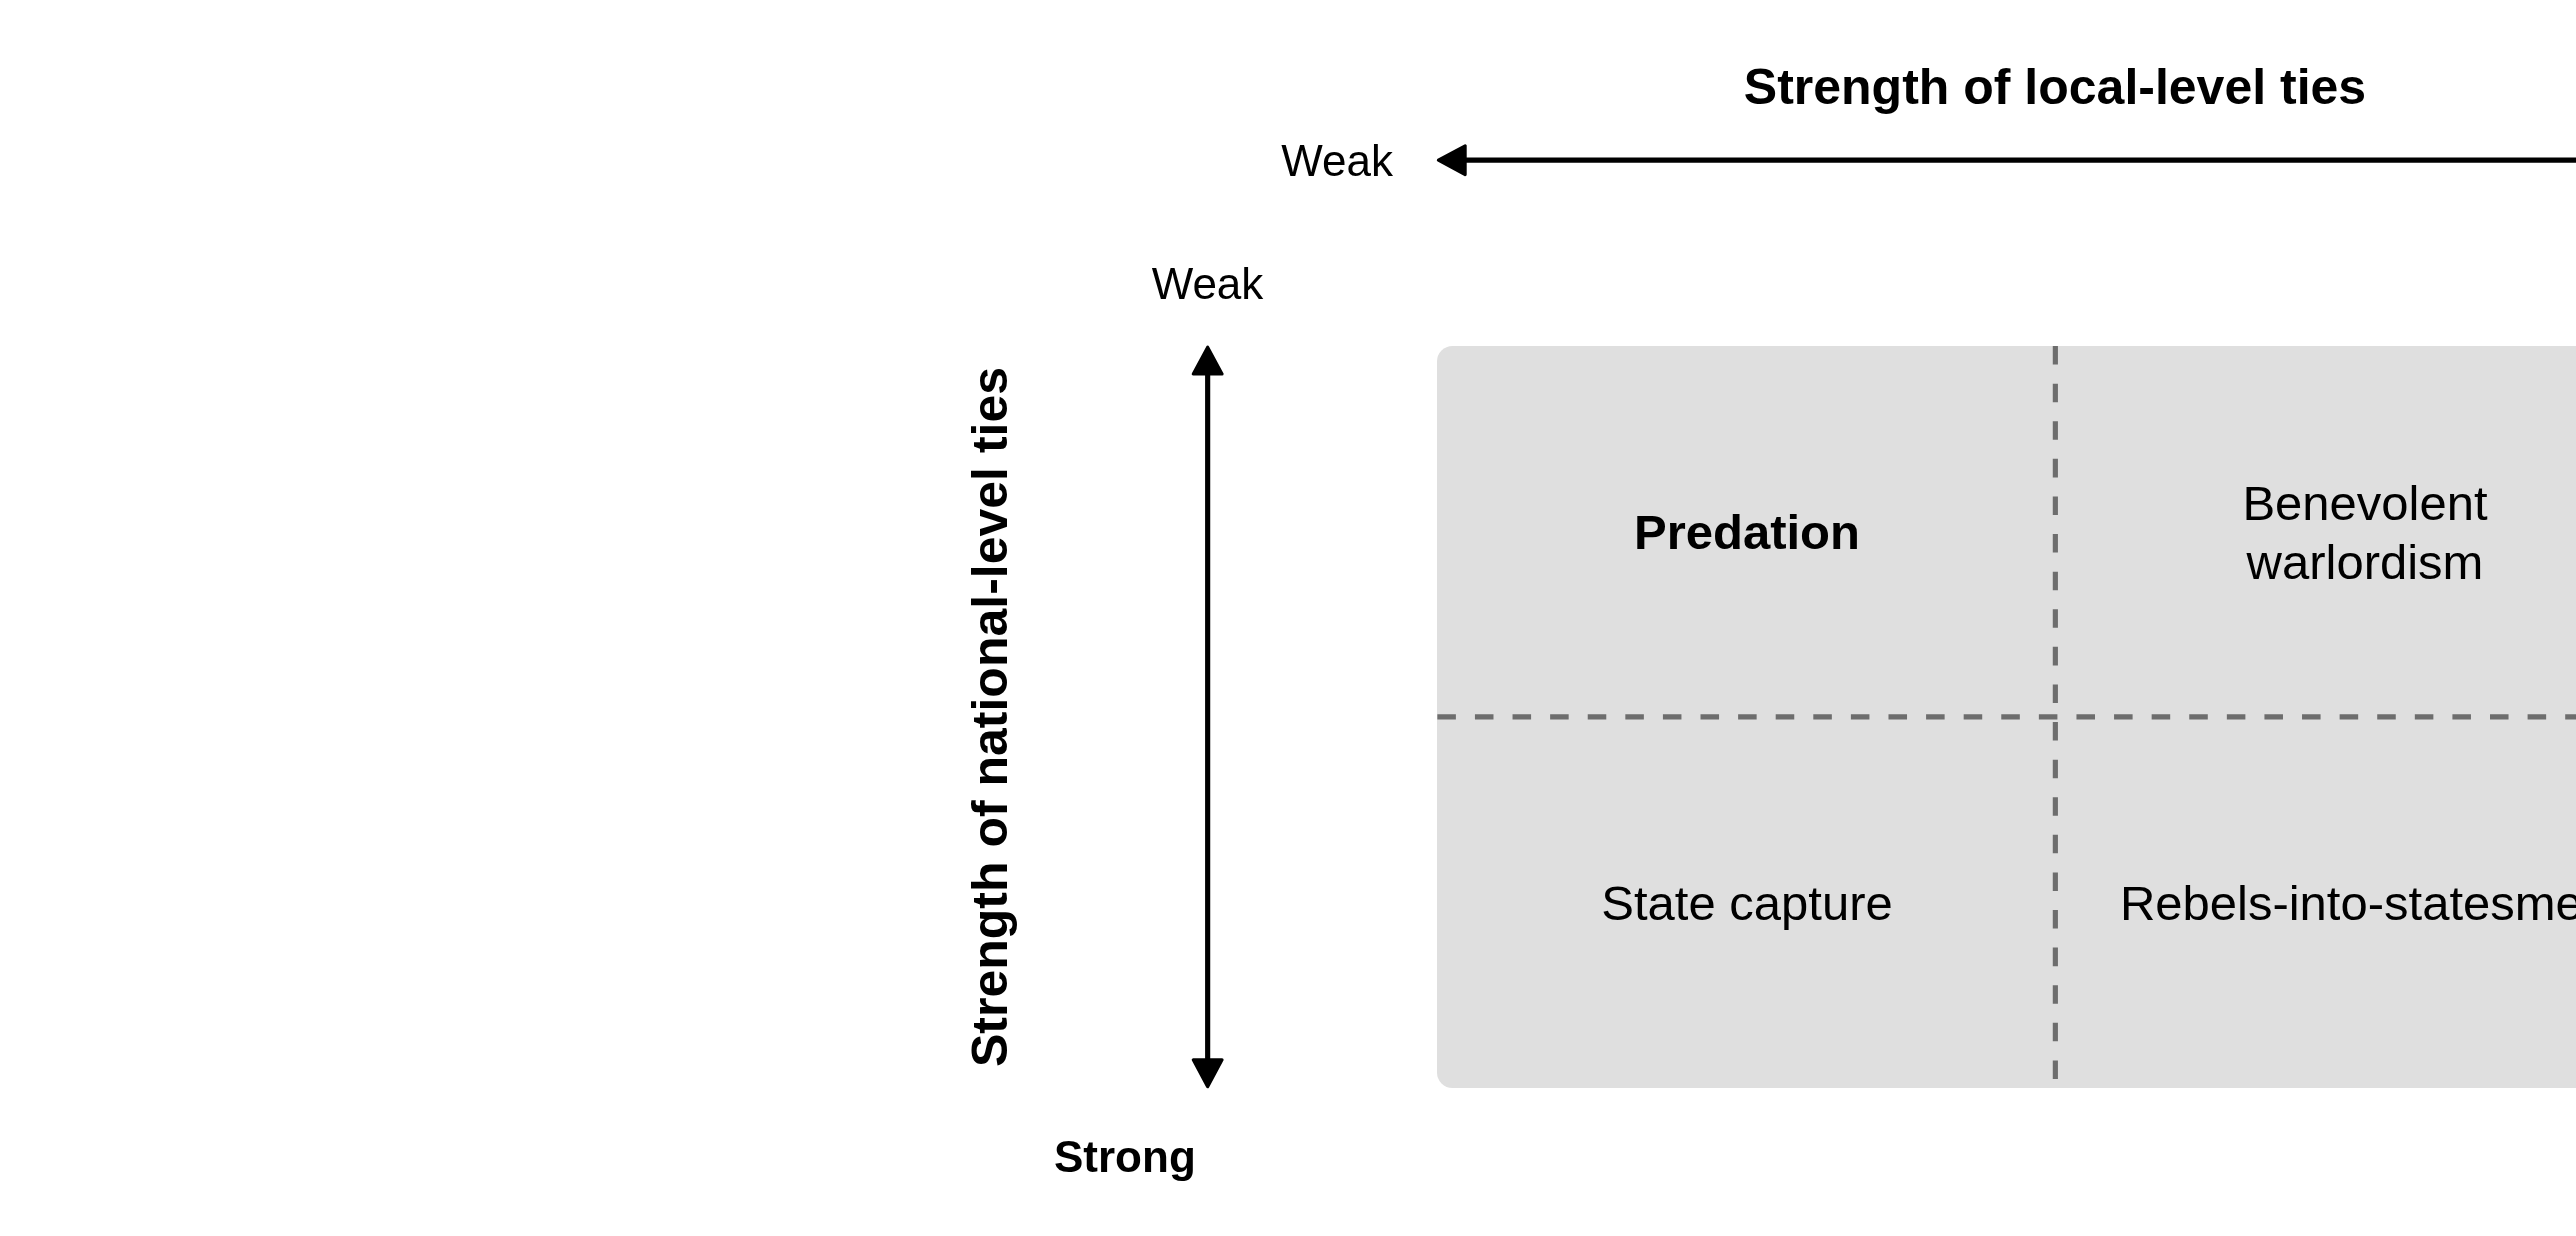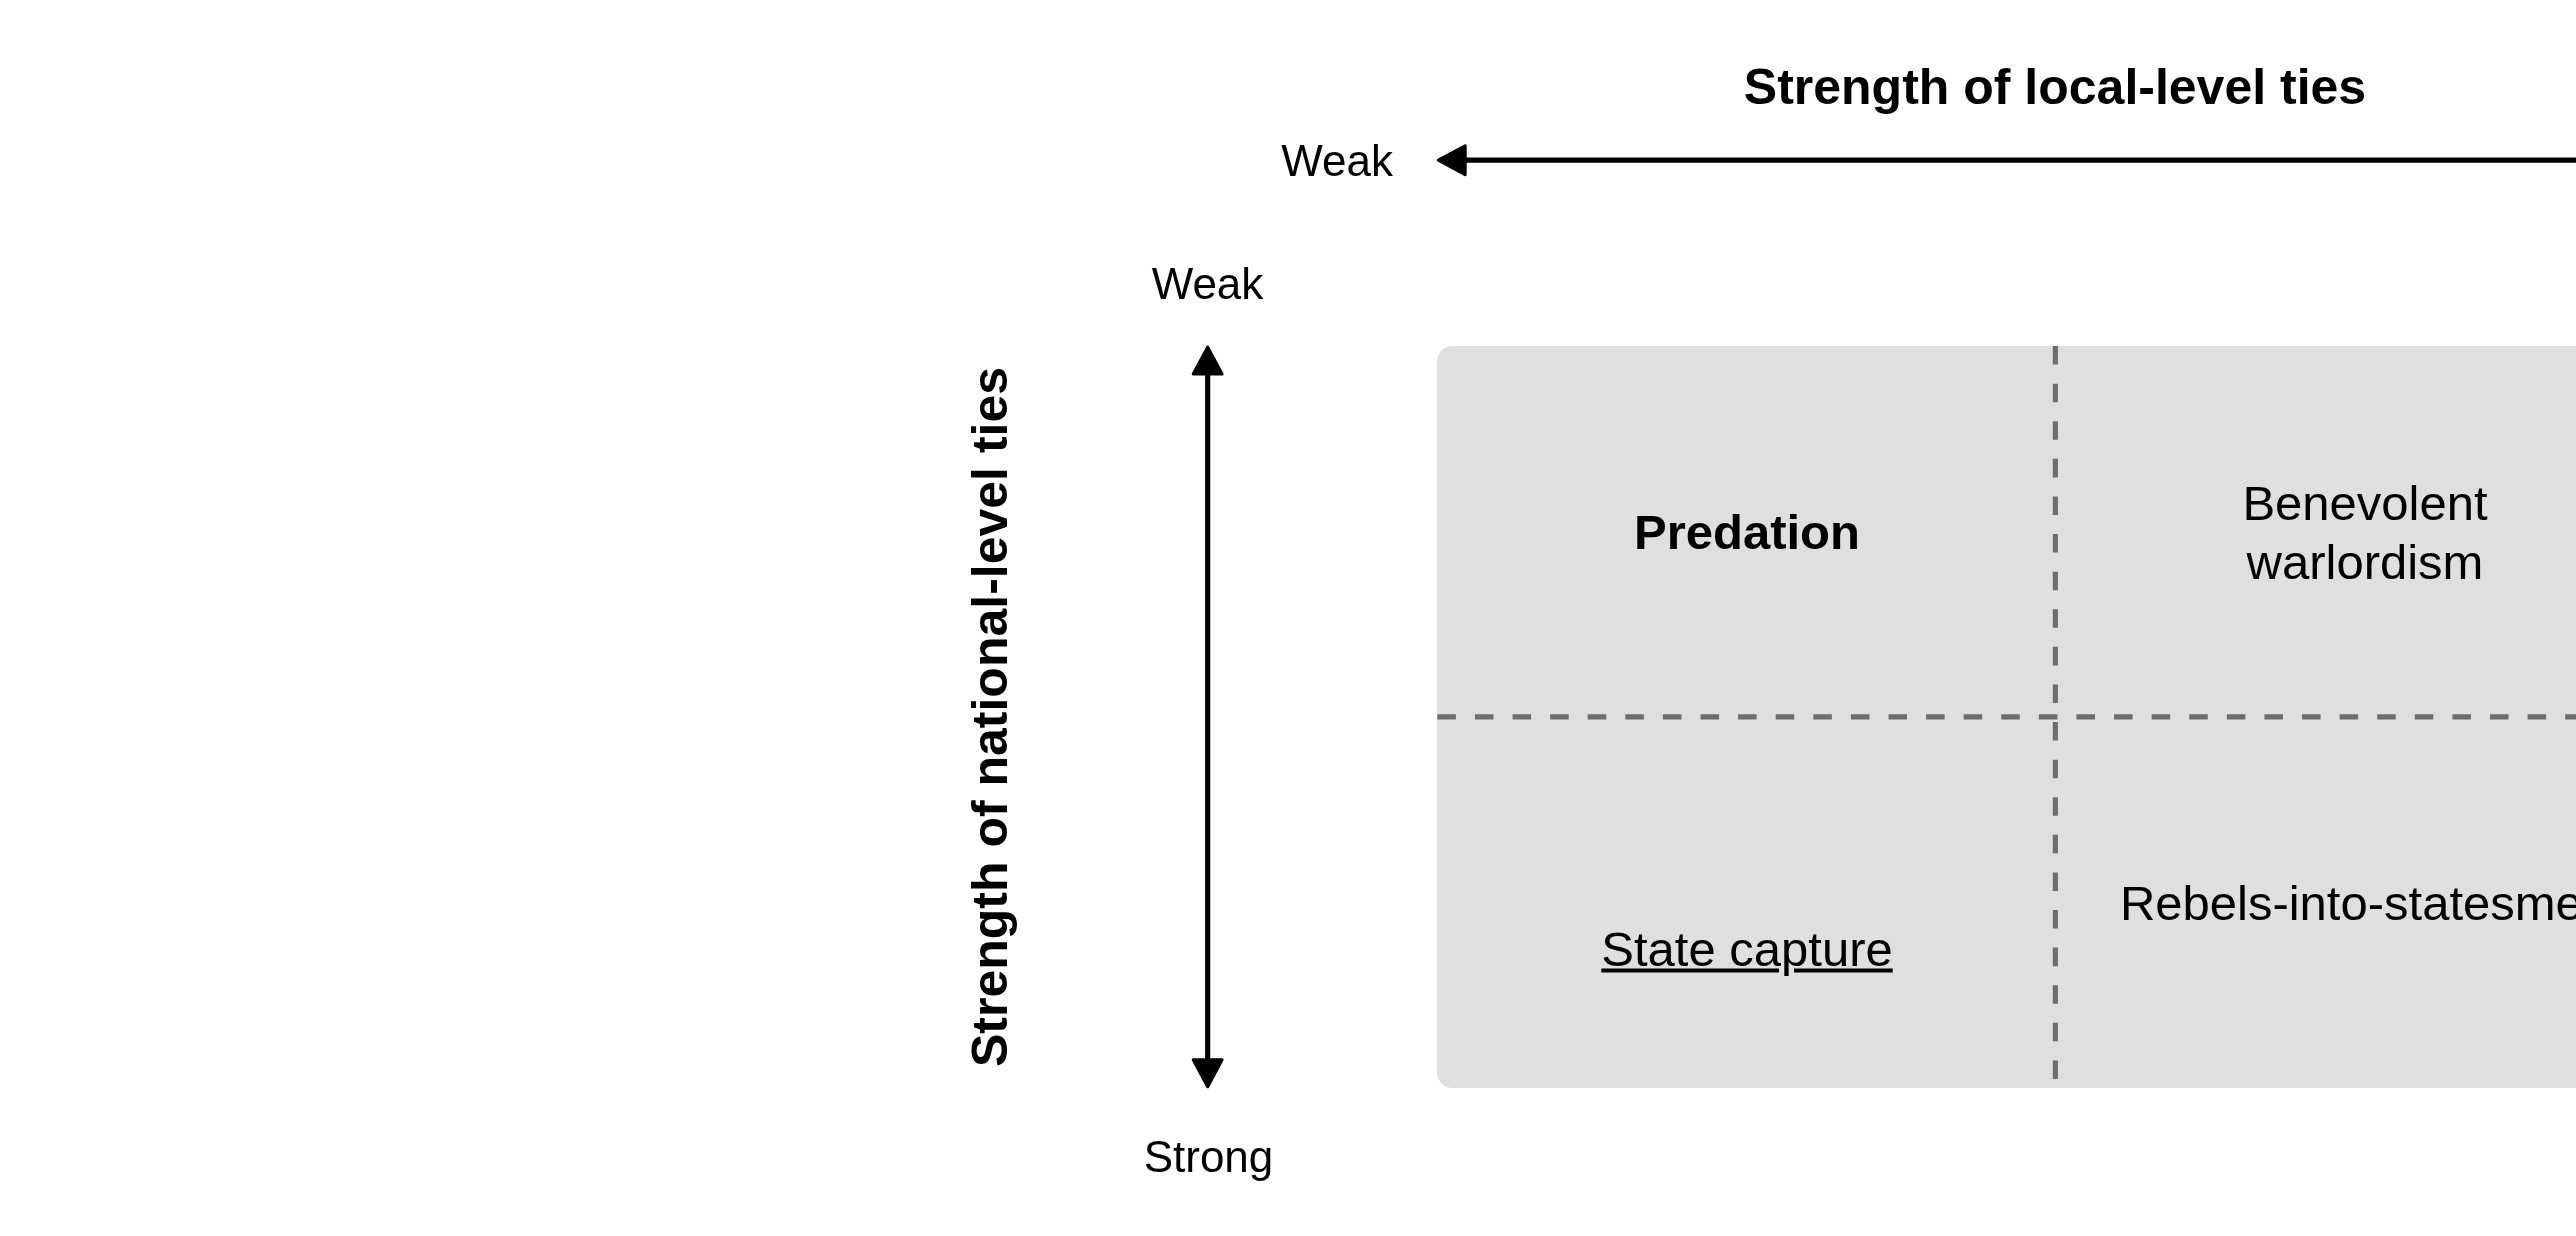--- a/index.html
+++ b/index.html
@@ -45,31 +45,31 @@
     left:990px; top:717px;
     transform:translate(-50%,-50%) rotate(-90deg);
   }
   .end-label{
     font-size:44px;
     line-height:57px;
     white-space:nowrap;
   }
   .h-weak{left:1084px; top:132px; width:309px; text-align:right;}
   .v-weak{left:1053px; top:255px; width:309px; text-align:center;}
-  .v-strong{left:1054px; top:1128px; width:309px; text-align:center;}
+  .v-strong{left:1054px; top:1128px; width:309px; font-weight:bold;}
   .quad-label{
     font-size:49px;
     line-height:59px;
     text-align:center;
     transform:translate(-50%,-50%);
     white-space:nowrap;
   }
   .quad-tl{left:1747px; top:532px;font-weight:bold;}
   .quad-tr{left:2365px; top:533px; width:361px; white-space:normal;}
-  .quad-bl{left:1747px; top:949px;text-decoration:underline;}
+  .quad-bl{left:1747px; top:903px;}
   .quad-br{left:2365px; top:903px;}
 </style>
 </head>
 <body>
 
 <div class="abs quadrant-box"></div>
 
 <svg class="abs overlay" viewBox="0 0 7200 2400" xmlns="http://www.w3.org/2000/svg">
 
   <line class="divider" x1="2790" y1="1392" x2="5190" y2="1392"></line>

